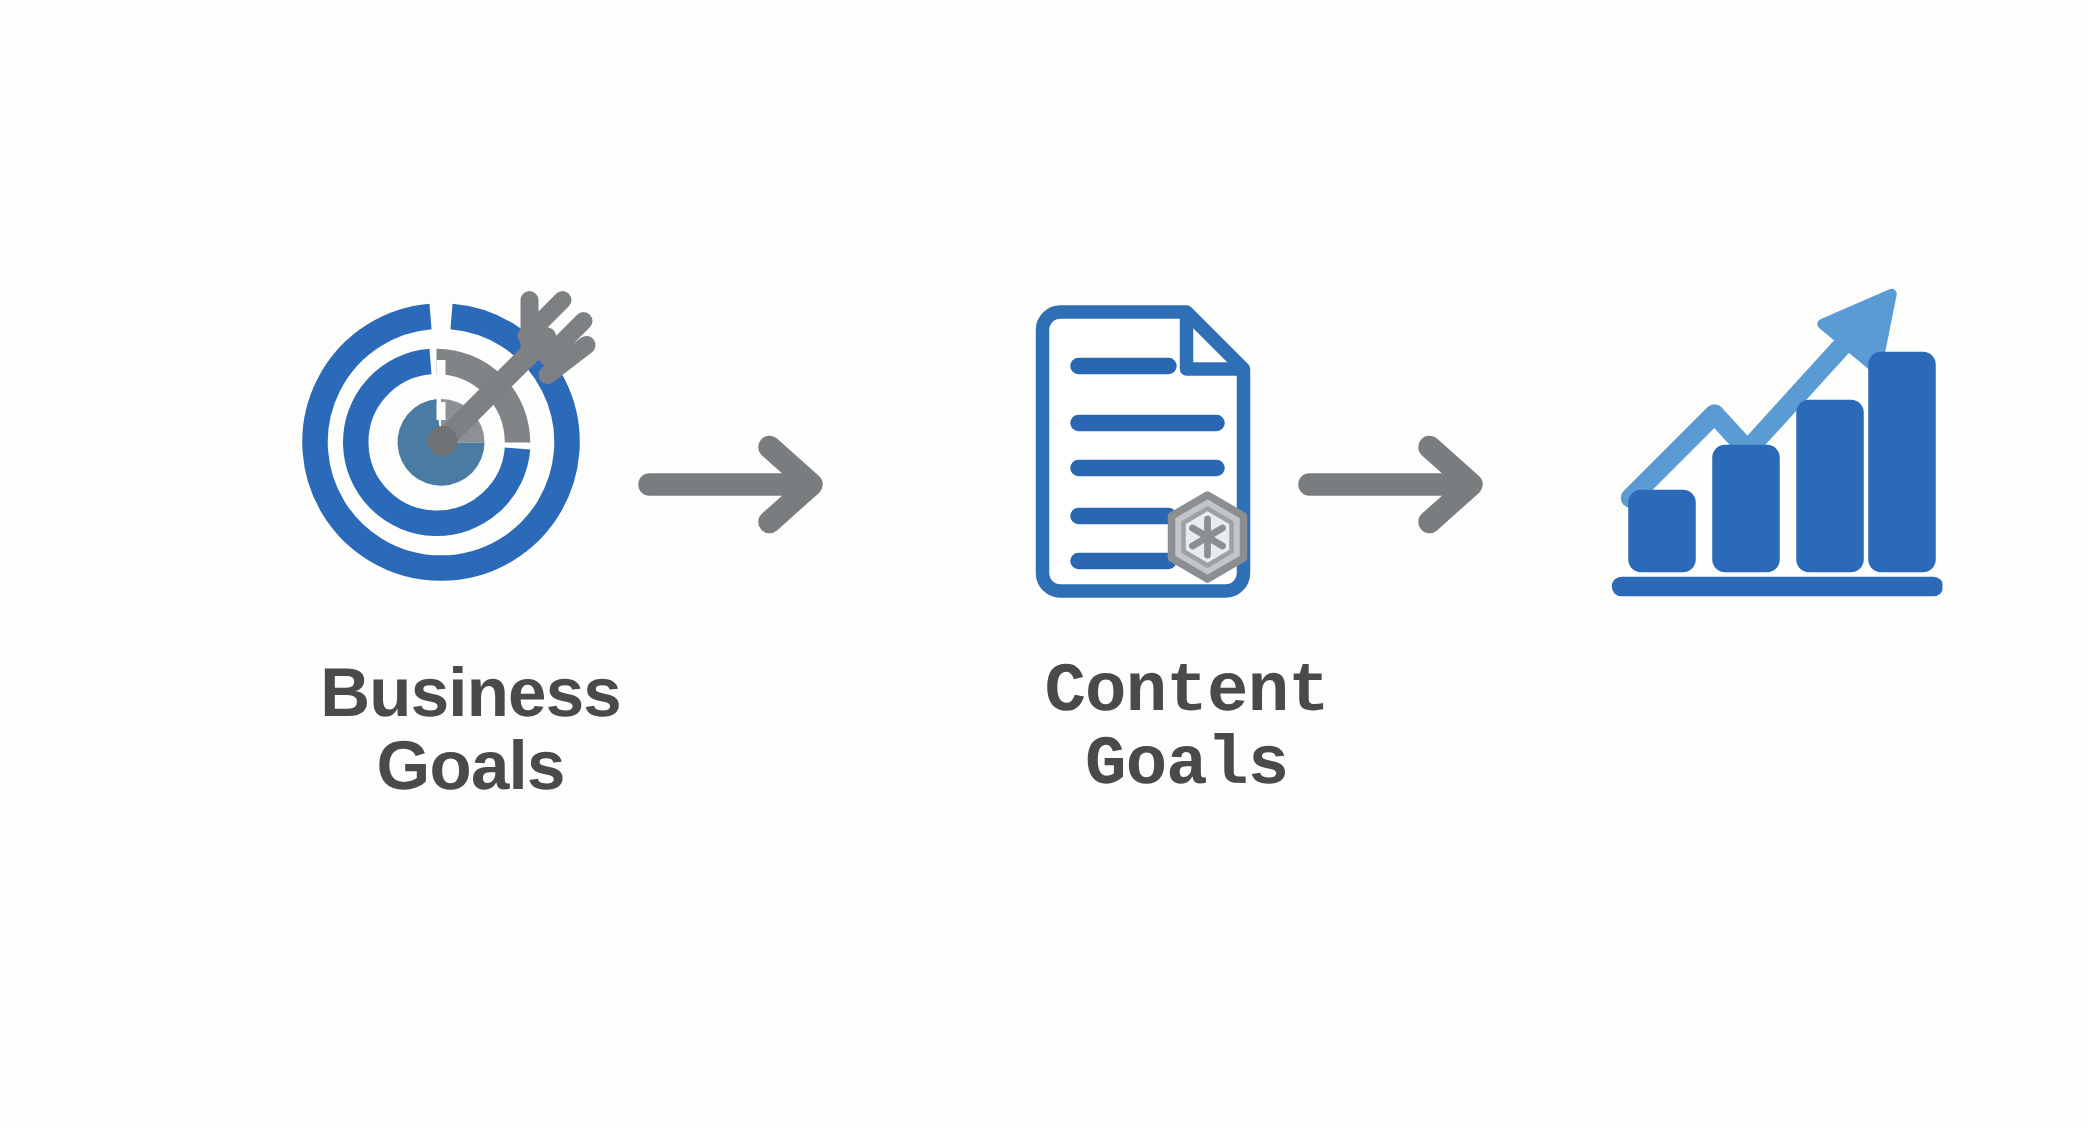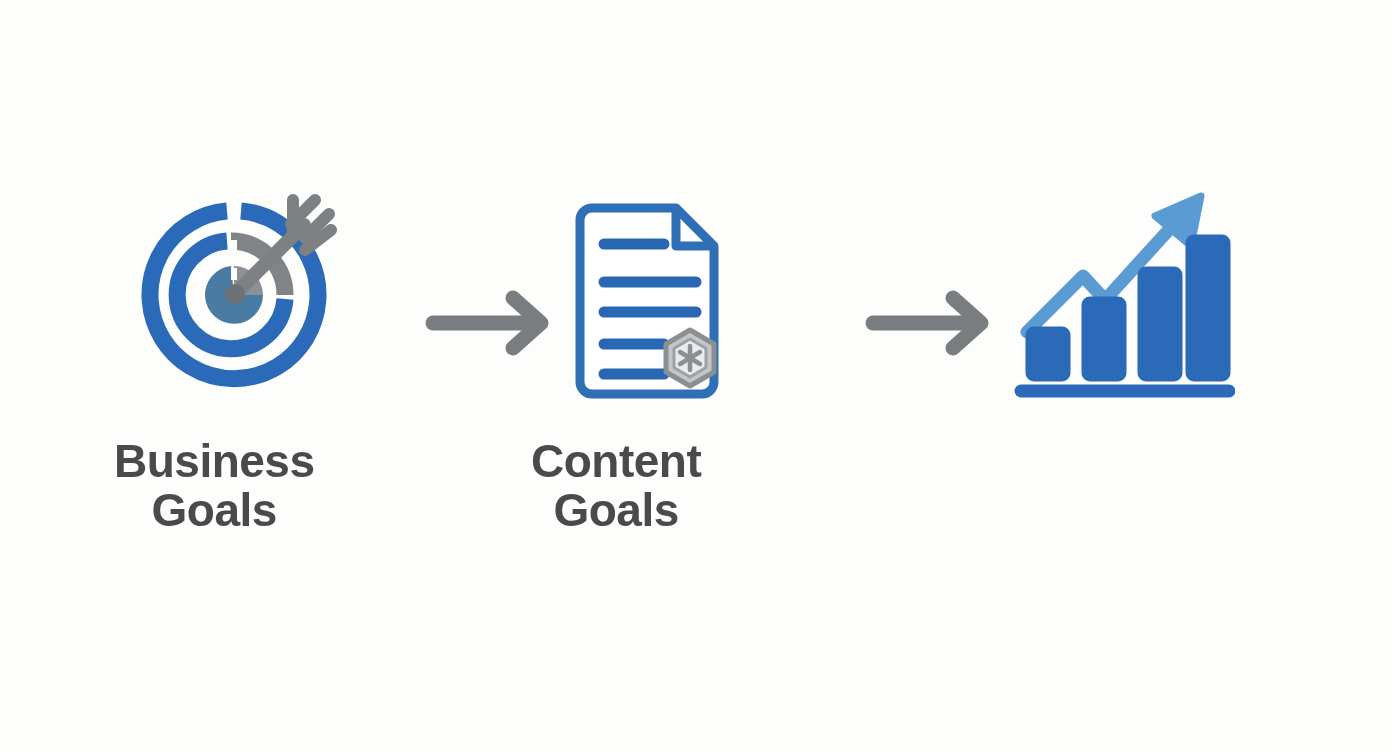--- a/index.html
+++ b/index.html
@@ -18,21 +18,21 @@
     width: 1392px;
     height: 752px;
   }
 
   .stage {
     position: absolute;
     top: 175px;
     width: 300px;
     display: flex;
     flex-direction: column;
-    align-items: flex-start;
+    align-items: flex-end;
   }
   .stage-icon {
     width: 240px;
     height: 240px;
     display: flex;
     align-items: center;
     justify-content: center;
   }
   .stage-icon svg { display: block; }
 
@@ -49,21 +49,21 @@
 
   .connector {
     position: absolute;
     top: 288px;
     width: 150px;
     height: 70px;
   }
   .connector svg { display: block; }
 
   #stage-business { left: 114px; }
-  #stage-content  { left: 531px; }
+  #stage-content  { left: 586px; font-family: Liberation Mono, monospace; }
   #stage-kpis     { left: 1000px; }
 
   #connector-1 { left: 415px; }
   #connector-2 { left: 855px; }
 </style>
 </head>
 <body>
 
 <div id="flow-canvas">
 

